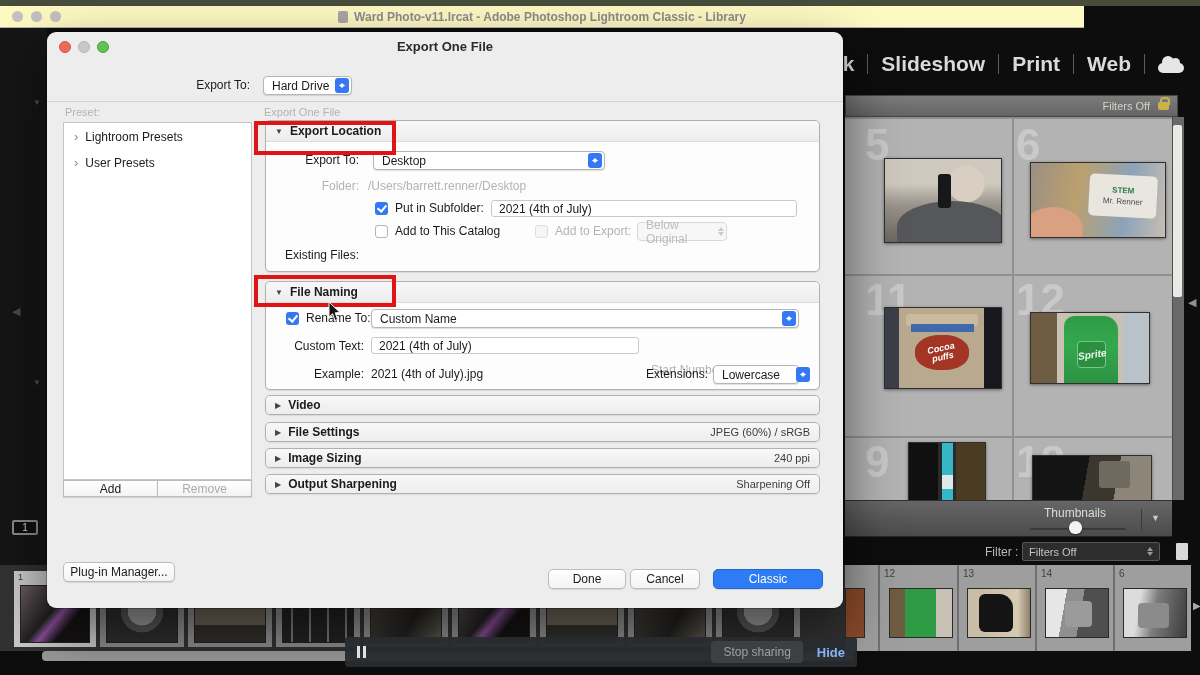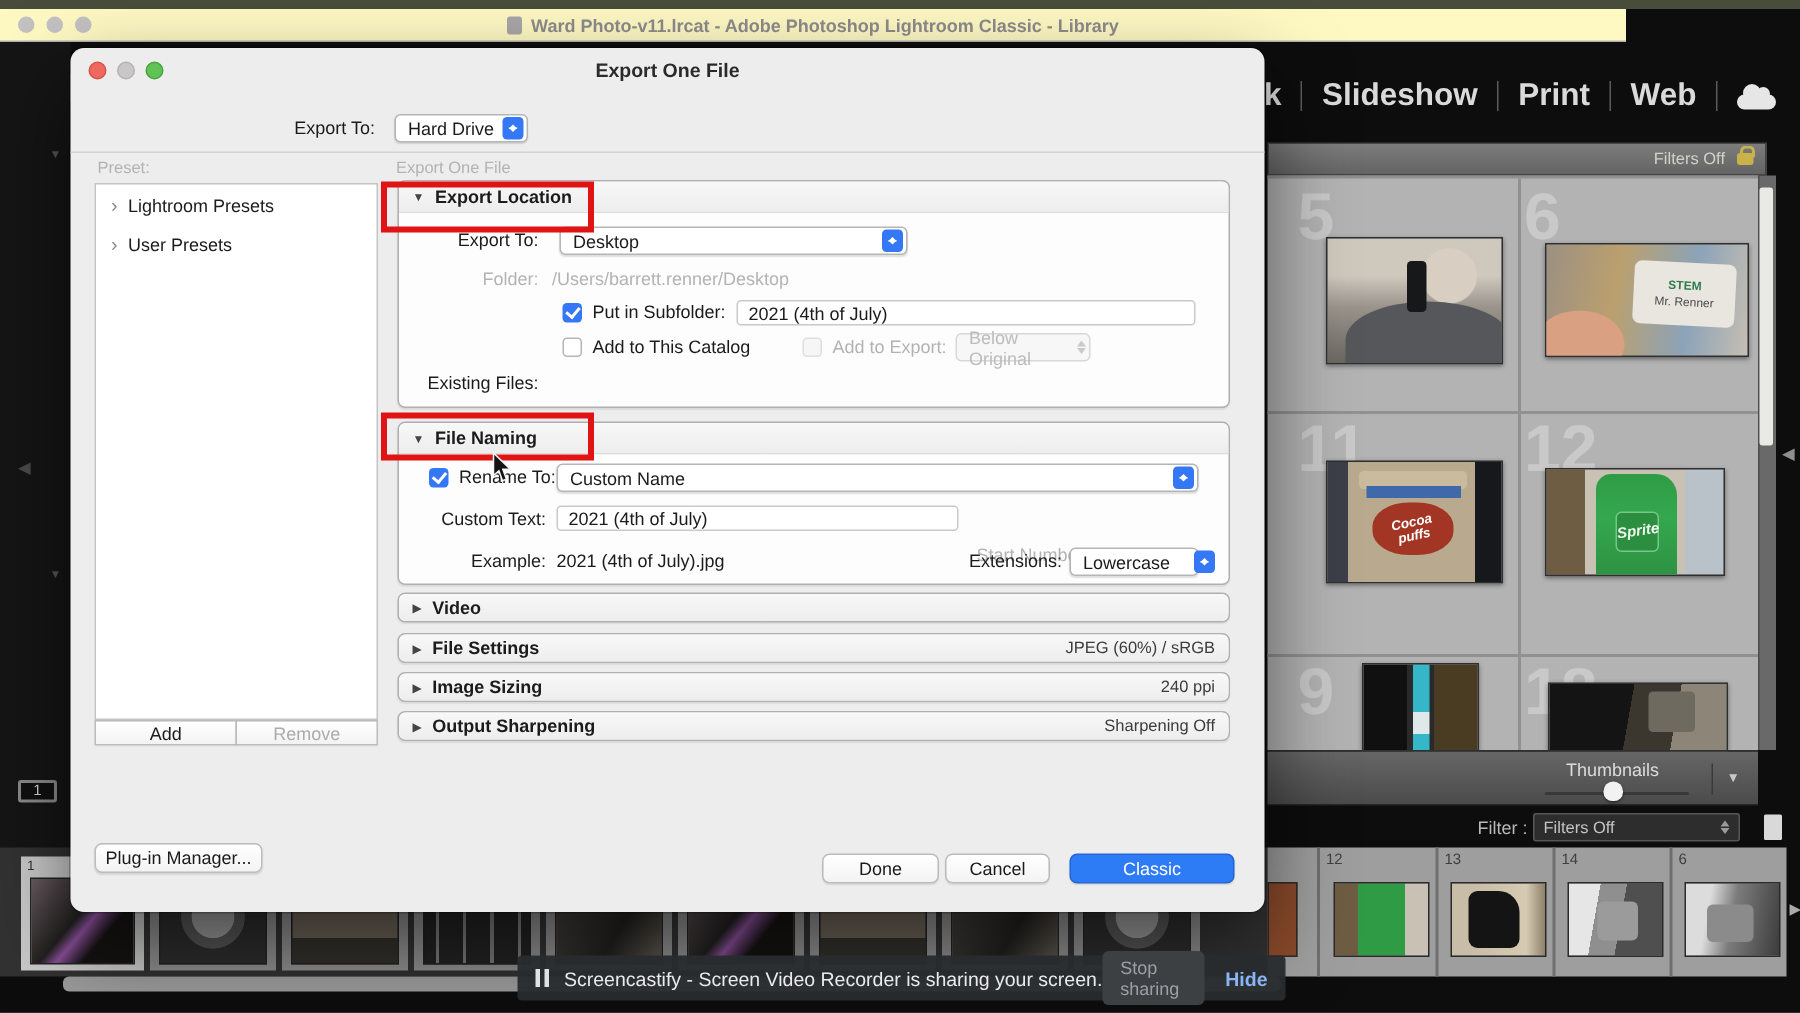--- a/index.html
+++ b/index.html
@@ -492,18 +492,17 @@
           <path d="M1 0 L1 15 L4.6 11.8 L7 18.5 L9.6 17.4 L7.2 10.8 L12 10.6 Z" fill="#141414" stroke="#f5f5f5" stroke-width="1"></path>
         </svg>
     </div>
   </div>
 
   <div class="abs" id="notification">
     <span id="pause-icon">
         <i></i>
         <i></i>
       </span>
-    <span id="notif-text">Screencastify - Screen Video Recorder is sharing your screen.</span>
     <span id="stop-sharing-btn">Stop sharing</span>
     <span id="hide-btn">Hide</span>
   </div>
 
 </div>
 
 </body></html>

